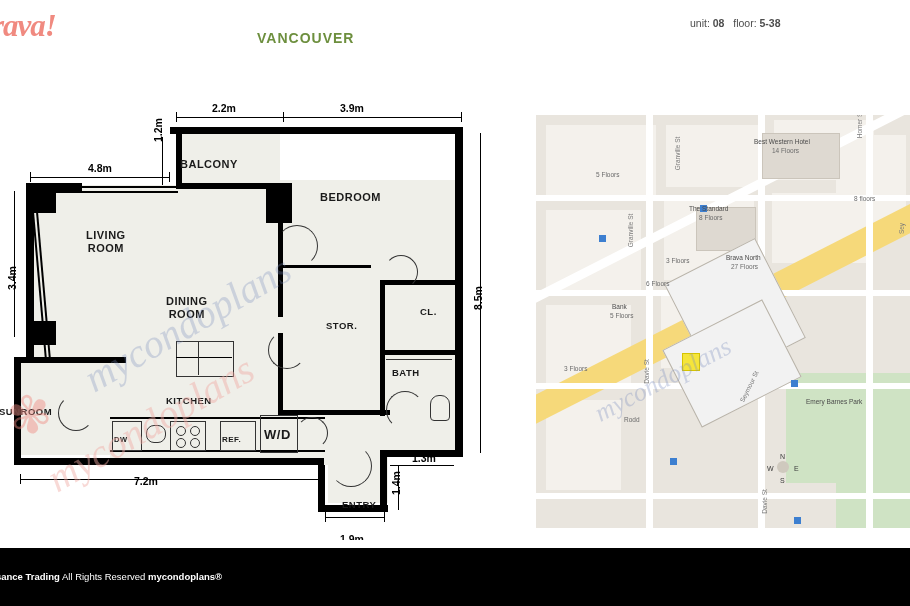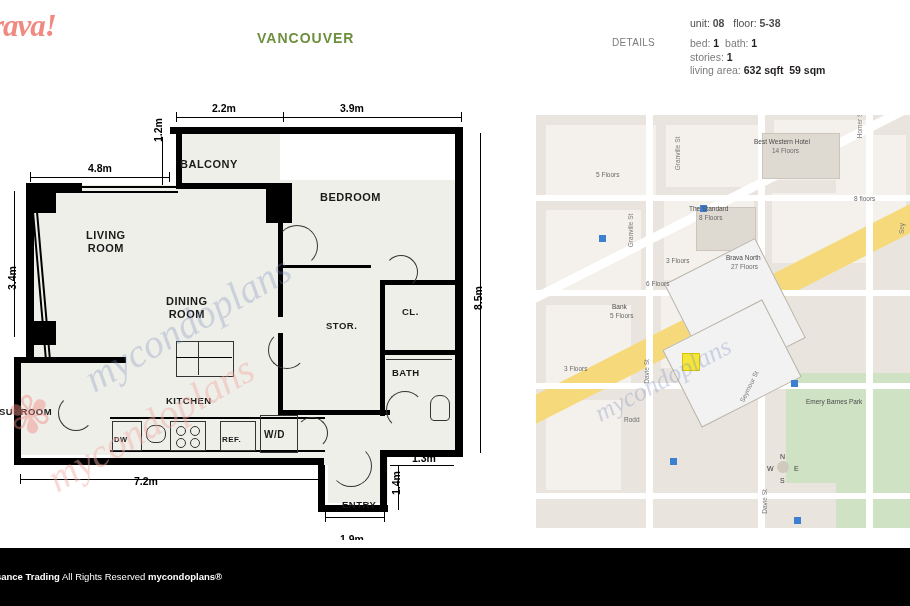--- a/index.html
+++ b/index.html
@@ -120,40 +120,20 @@
   <div class="city">VANCOUVER</div>
 
   <div class="info">
     <div class="row">
       <div class="lbl"></div>
       <div class="val sub">
         <span>unit:</span>
         <b>08</b>&nbsp;&nbsp;
         <span>floor:</span>
         <b>5-38</b>
-      </div>
-    </div>
-    <div class="row" style="margin-top:8px">
-      <div class="lbl">DETAILS</div>
-      <div class="val detail-lines">
-        <div>
-          <span class="dim">bed:</span>
-          <b>1</b>&nbsp;
-          <span class="dim">bath:</span>
-          <b>1</b>
-        </div>
-        <div>
-          <span class="dim">stories:</span>
-          <b>1</b>
-        </div>
-        <div>
-          <span class="dim">living area:</span>
-          <b>632 sqft</b>&nbsp;
-          <b>59 sqm</b>
-        </div>
       </div>
     </div>
   </div>
 
   <div class="map">
 
     <div class="parkland" style="left:250px;top:258px;width:140px;height:110px;"></div>
     <div class="parkland" style="left:300px;top:340px;width:90px;height:80px;"></div>
 
     <div class="block" style="left:10px;top:10px;width:110px;height:70px;"></div>
@@ -294,25 +274,25 @@
     <div class="rmlbl" style="left:320px;top:96px;">BEDROOM</div>
     <div class="rmlbl" style="left:86px;top:134px;">
       <span>LIVING</span><br>
       <span>ROOM</span>
     </div>
     <div class="rmlbl" style="left:166px;top:200px;">
       <span>DINING</span><br>
       <span>ROOM</span>
     </div>
     <div class="rmlbl sm" style="left:326px;top:224px;">STOR.</div>
-    <div class="rmlbl sm" style="left:402px;top:210px;">CL.</div>
+    <div class="rmlbl sm" style="left:420px;top:210px;">CL.</div>
     <div class="rmlbl sm" style="left:392px;top:271px;">BATH</div>
     <div class="rmlbl sm" style="left:166px;top:299px;">KITCHEN</div>
     <div class="rmlbl sm" style="left:-1px;top:310px;">SUNROOM</div>
-    <div class="rmlbl sm" style="left:264px;top:333px;font-size:10px;">W/D</div>
+    <div class="rmlbl sm" style="left:264px;top:333px;font-size:13px;">W/D</div>
     <div class="rmlbl sm" style="left:342px;top:403px;">ENTRY</div>
     <div class="rmlbl sm" style="left:114px;top:338px;font-size:7.5px;">DW</div>
     <div class="rmlbl sm" style="left:222px;top:338px;font-size:8px;">REF.</div>
 
     <div class="dimline" style="left:176px;top:22px;width:108px;height:1px;"></div>
     <div class="dimline" style="left:176px;top:17px;width:1px;height:10px;"></div>
     <div class="dimline" style="left:283px;top:17px;width:1px;height:10px;"></div>
     <div class="dimlbl" style="left:212px;top:7px;">2.2m</div>
 
     <div class="dimline" style="left:284px;top:22px;width:178px;height:1px;"></div>

